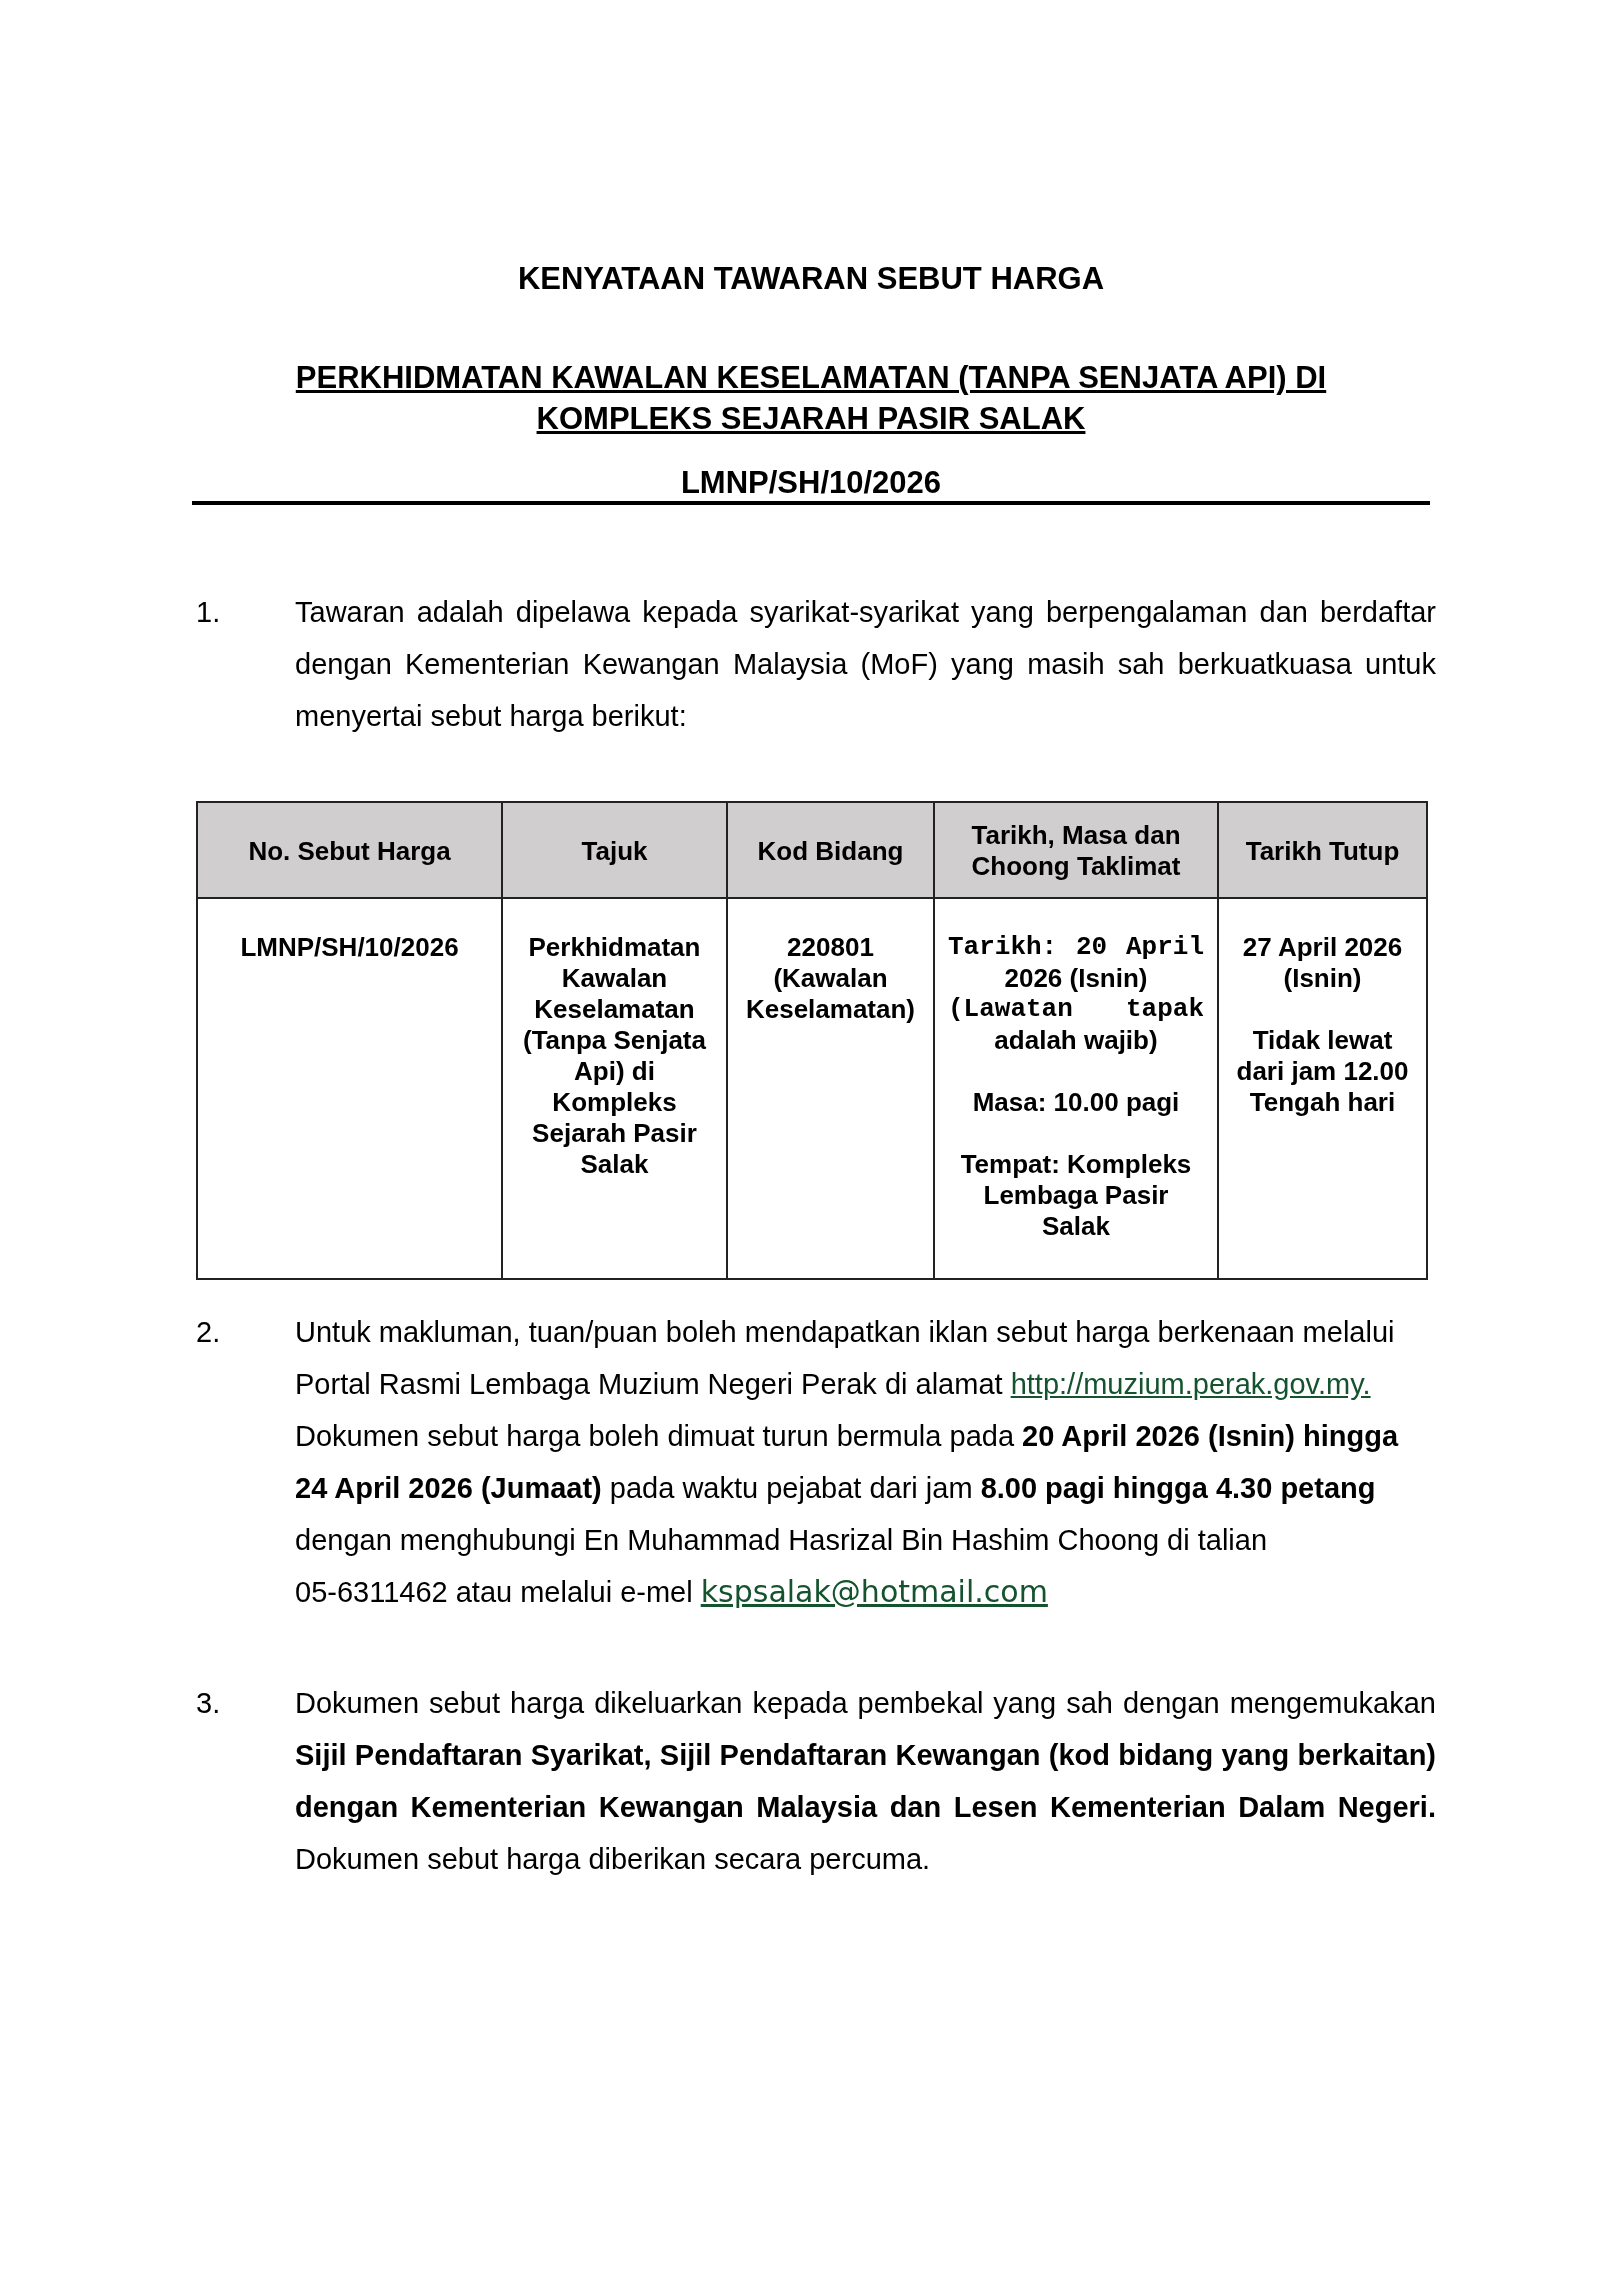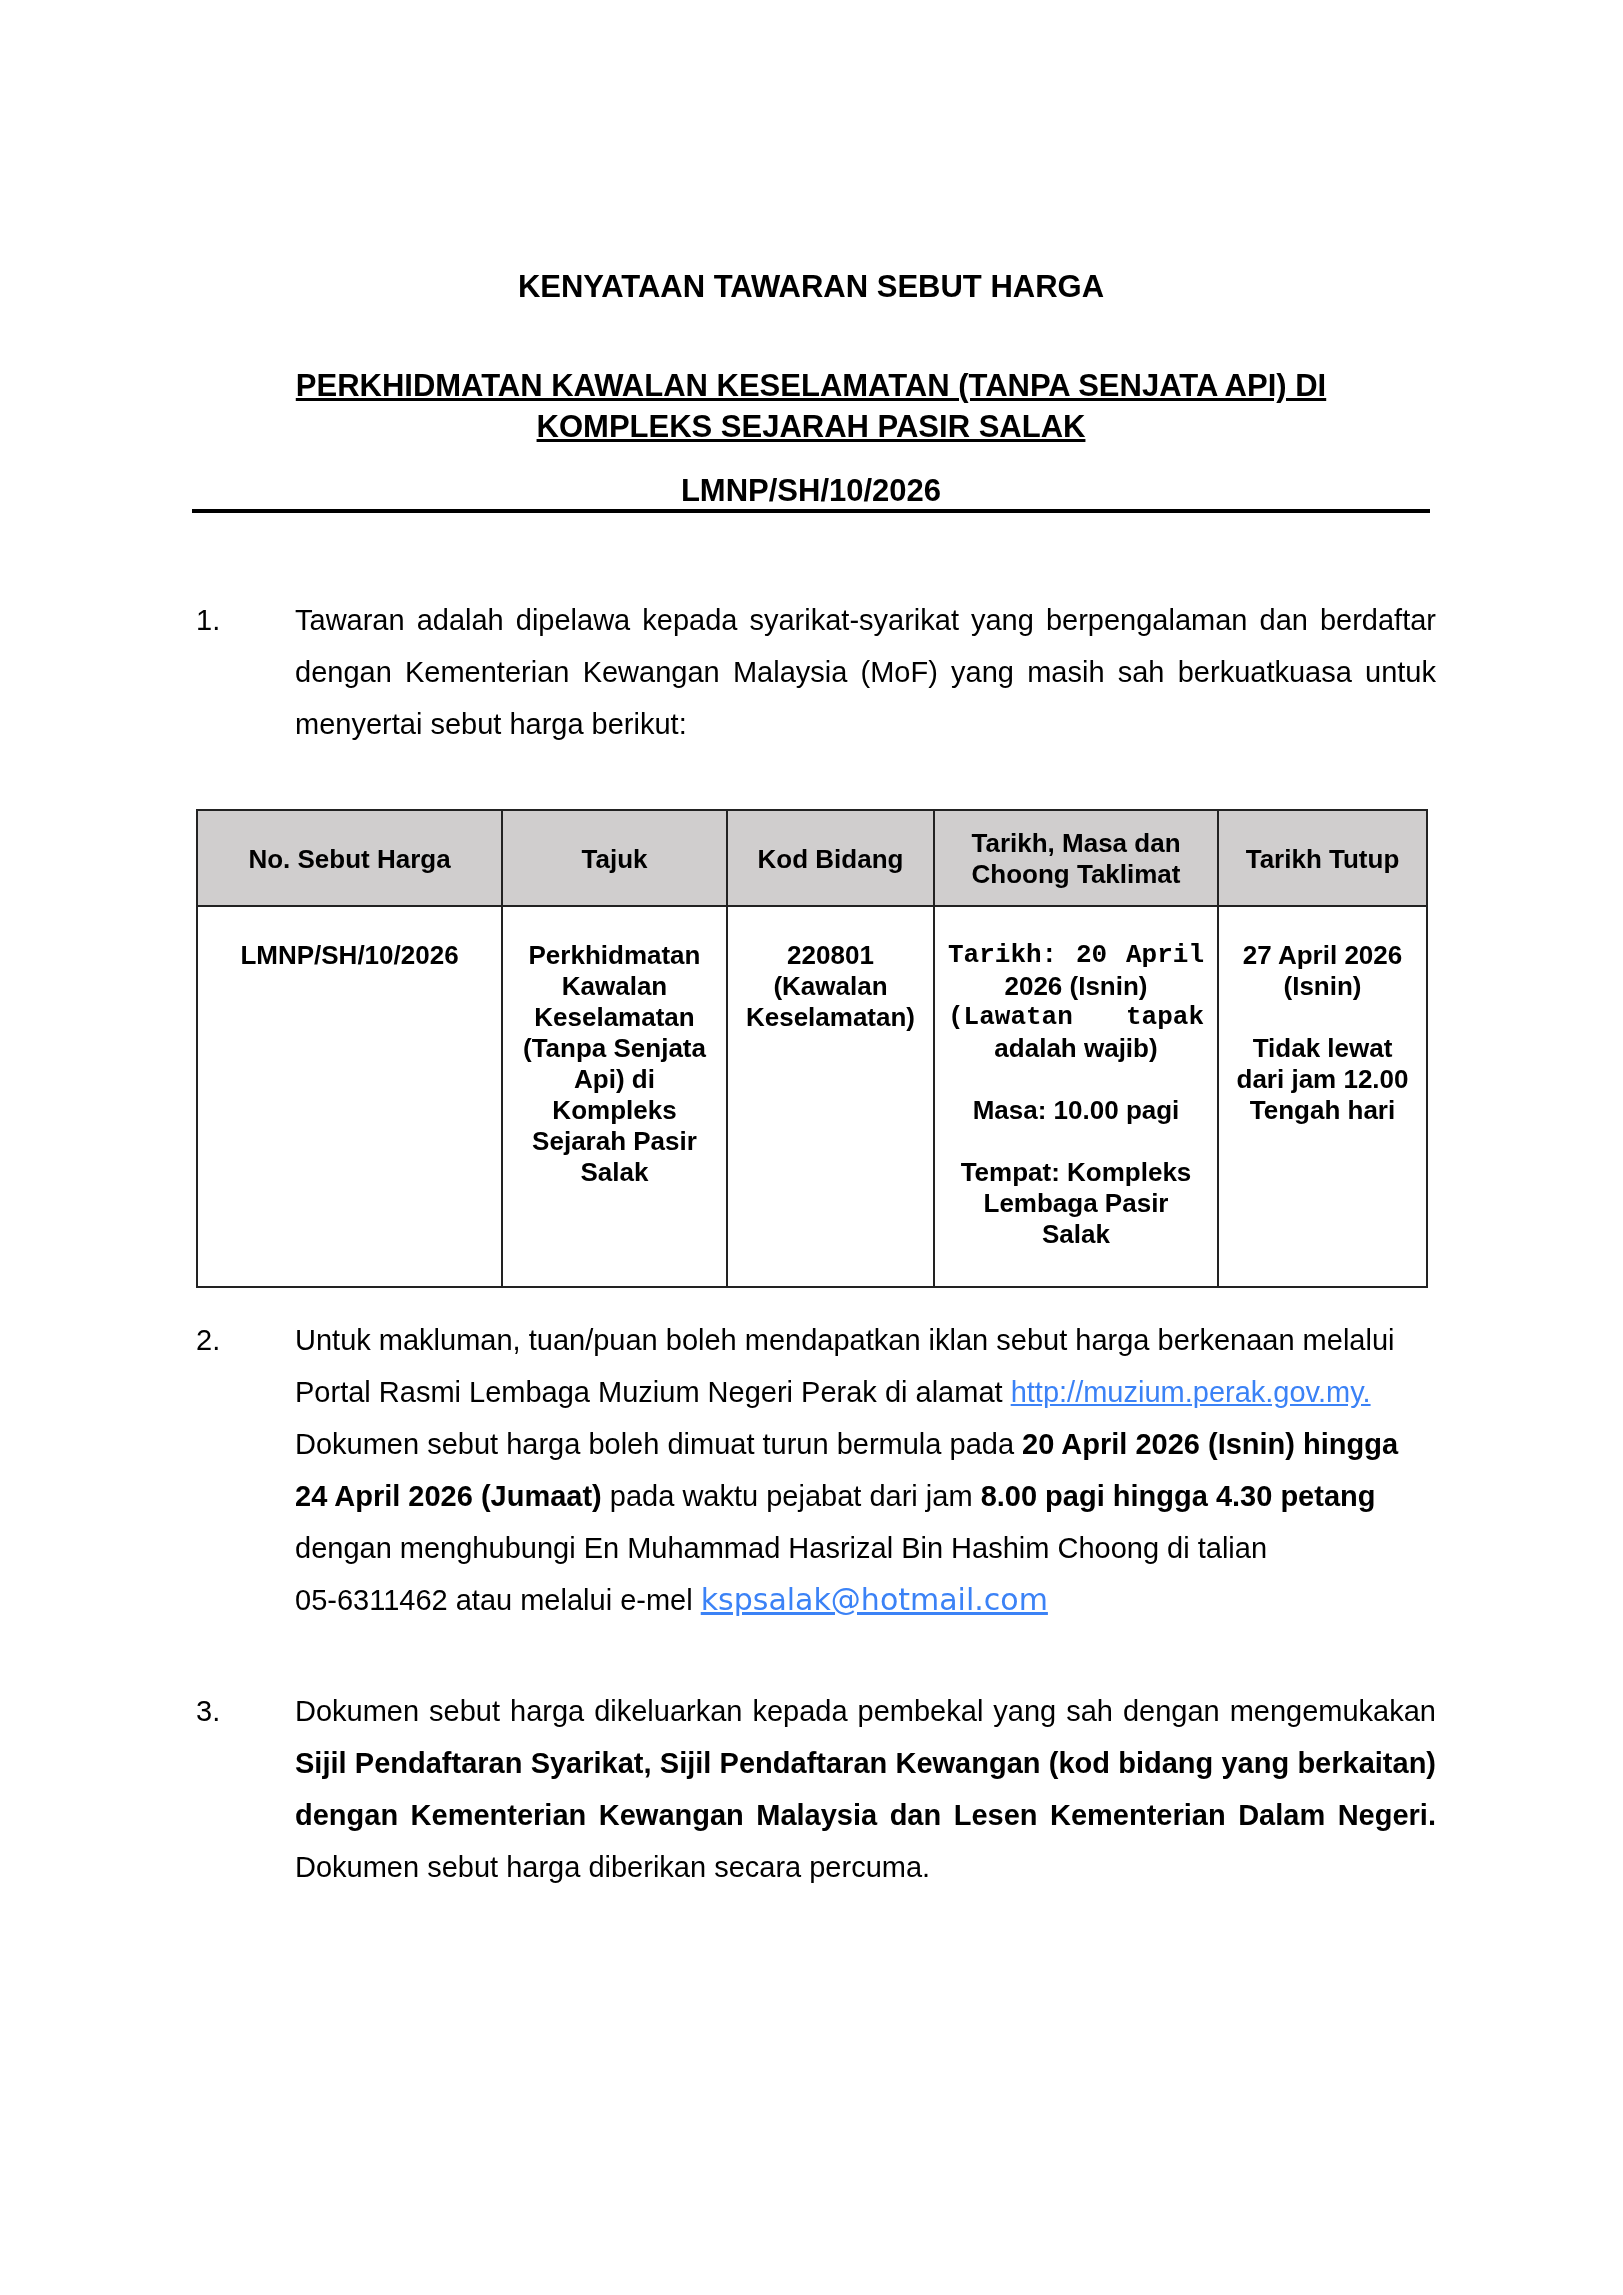--- a/index.html
+++ b/index.html
@@ -1,40 +1,40 @@
 <!DOCTYPE html>
 <html style="font-size:10.5px"><head>
 <meta charset="utf-8">
 <style>
   html, body { margin: 0; padding: 0; background: #ffffff; }
   body {
     width: 1623px; height: 2295px; position: relative; overflow: hidden;
     font-family: "Liberation Sans", sans-serif; color: #000;
   }
-  .page { position: absolute; left: 0; top: 8px; width: 1623px; height: 1820px; border-radius: 19px; }
+  .page { position: absolute; left: 0; top: 0; width: 1623px; height: 1820px; border-radius: 19px; }
 
   .h-title {
     position: absolute; left: 192px; width: 1238px; text-align: center;
     font-weight: bold; font-size: 31px; line-height: 39px; margin: 0;
   }
   #title-main { top: 259px; }
   #title-sub  { top: 357px; line-height: 41px; text-decoration: underline; }
   #title-ref  { top: 463px; }
   .rule {
     position: absolute; left: 192px; width: 1238px; top: 501px; height: 3.9px; background: #000;
   }
 
   .para {
     position: absolute; left: 196px; width: 1240px;
     font-size: 29px; line-height: 52px;
   }
   .para .num { position: absolute; left: 0; top: 0; width: 92px; }
   .para .body { margin-left: 99px; text-align: justify; text-align-last: left; }
   .para .body b { font-weight: bold; }
-  .lnk { color: #3b82f6; text-decoration: underline; }
+  .lnk { color: #14532d; text-decoration: underline; }
   .mail { font-size: 30px; font-family: "DejaVu Sans", sans-serif; }
 
   #para-1 { top: 586px; }
   #para-2 { top: 1306px; }
   #para-3 { top: 1677px; }
 
   table.quote {
     position: absolute; left: 196px; top: 801px; width: 1231px;
     border-collapse: collapse; table-layout: fixed;
   }

